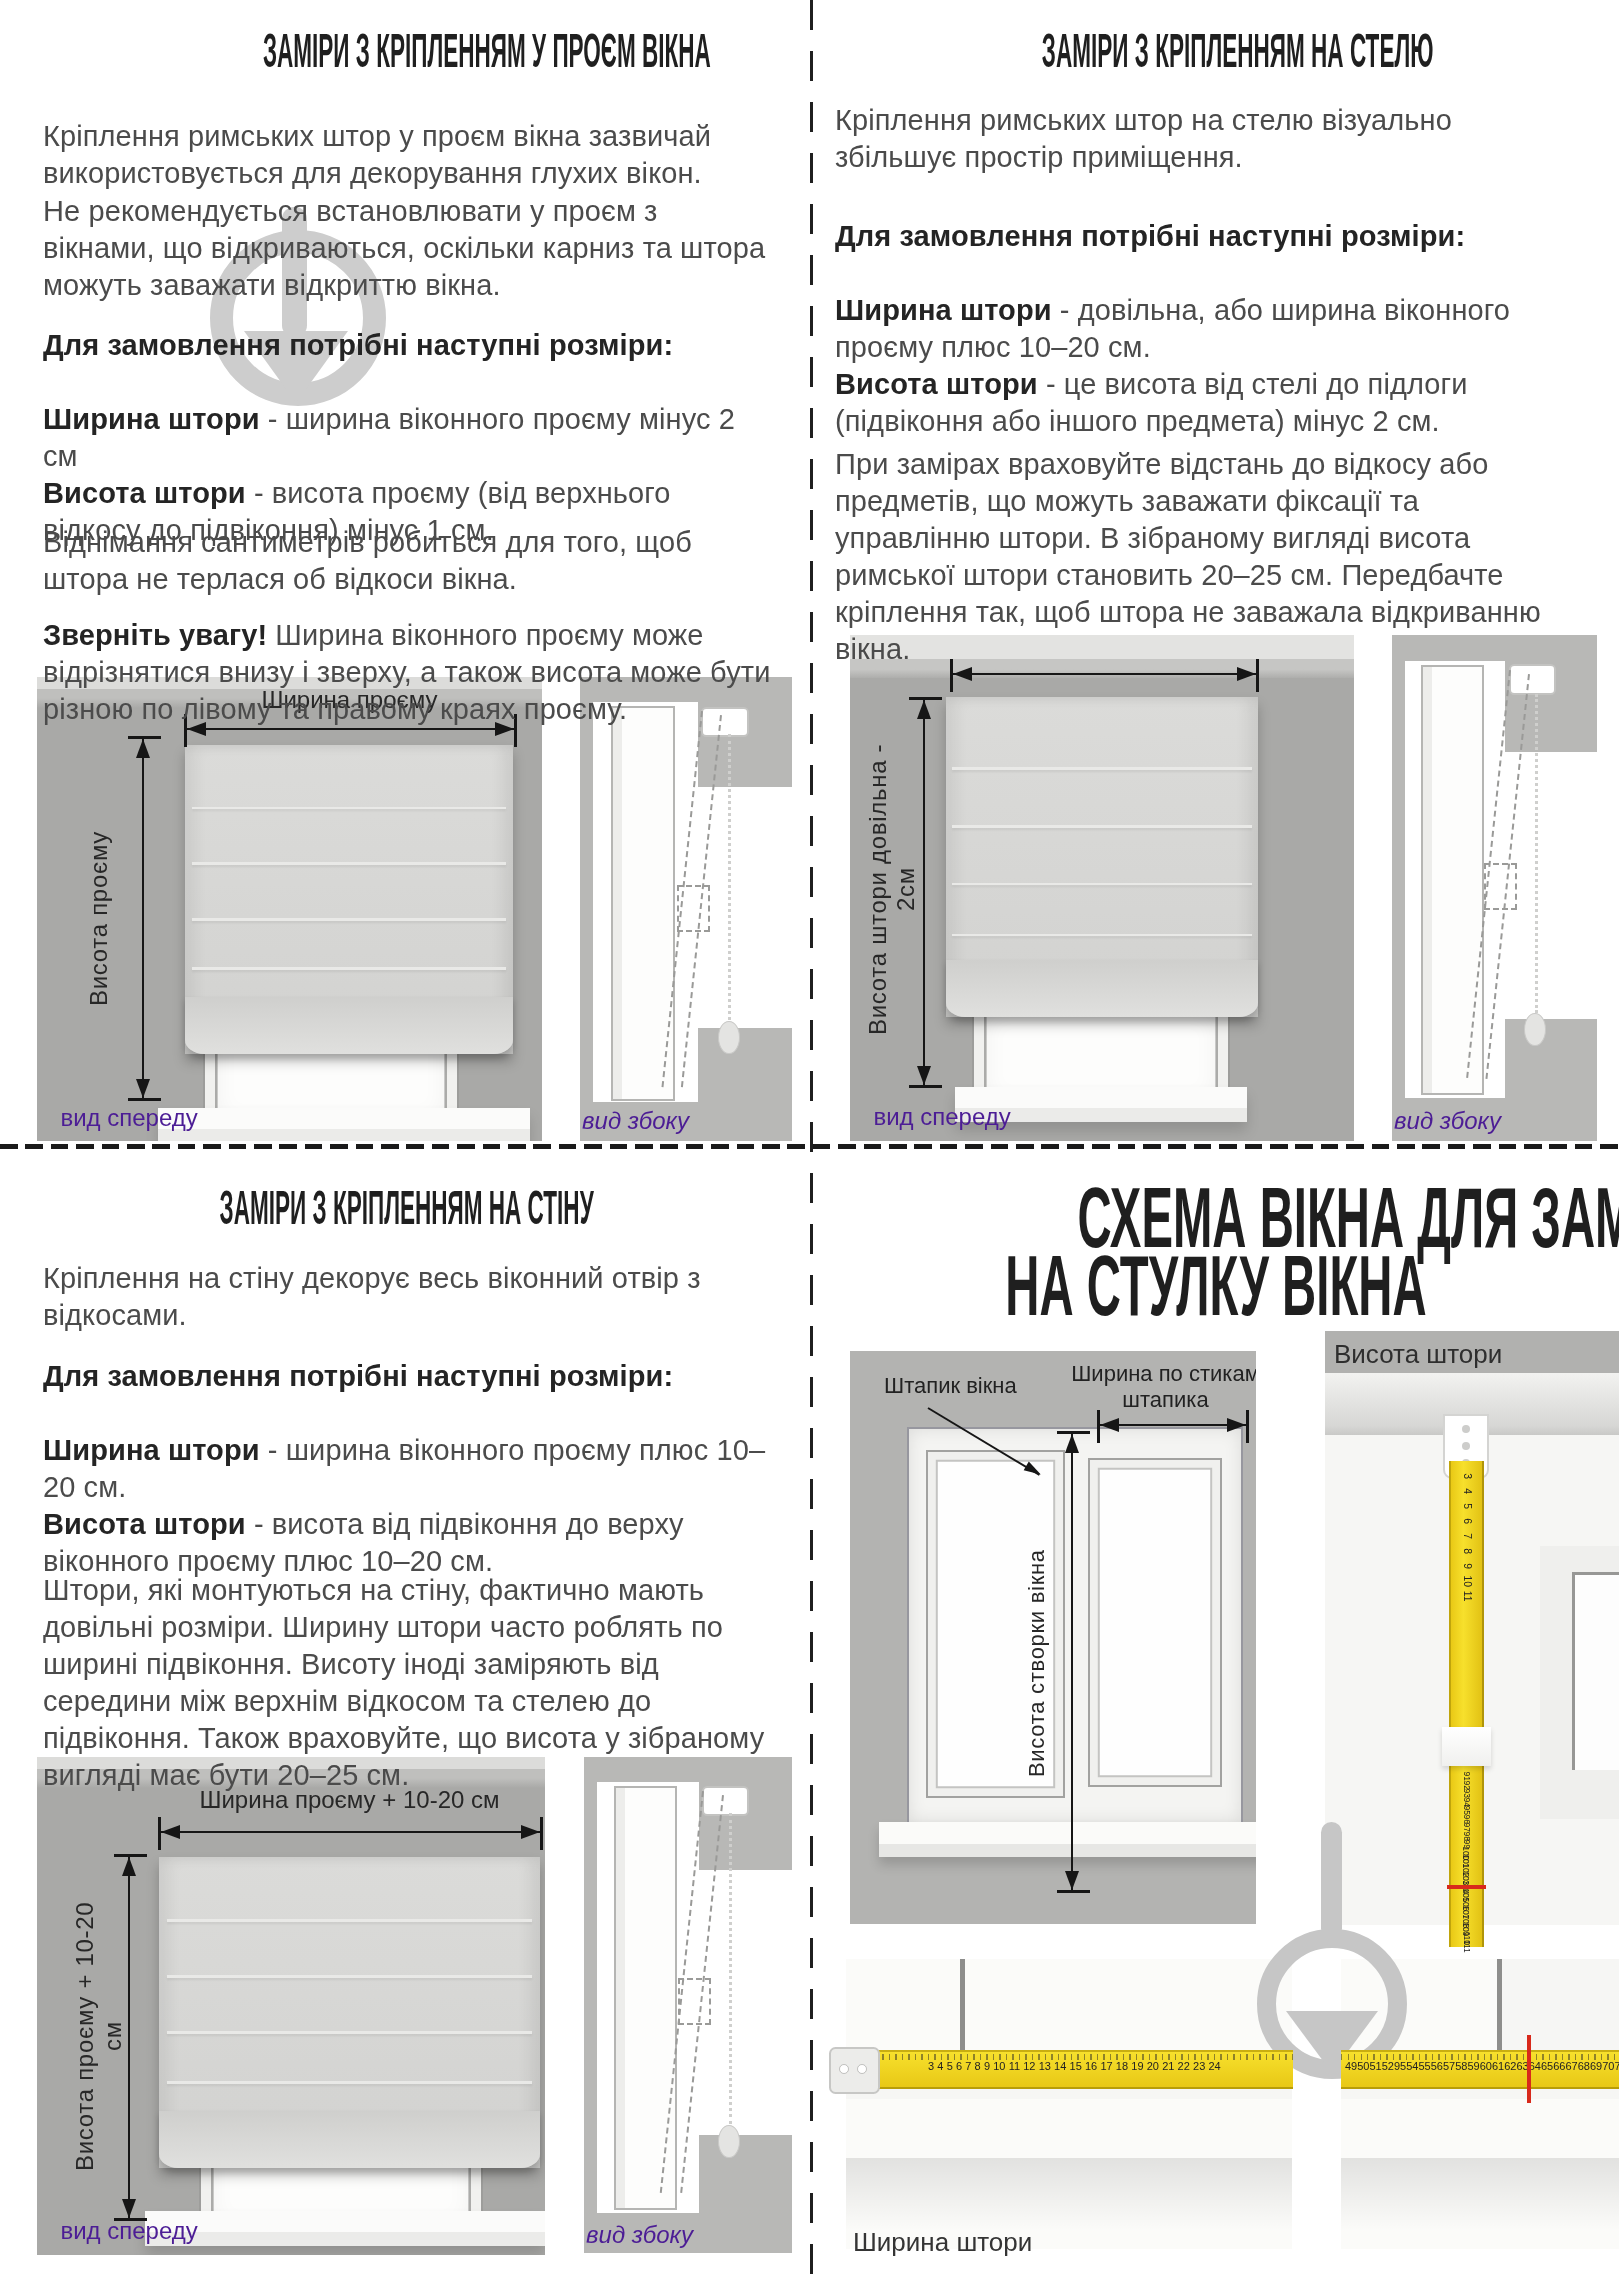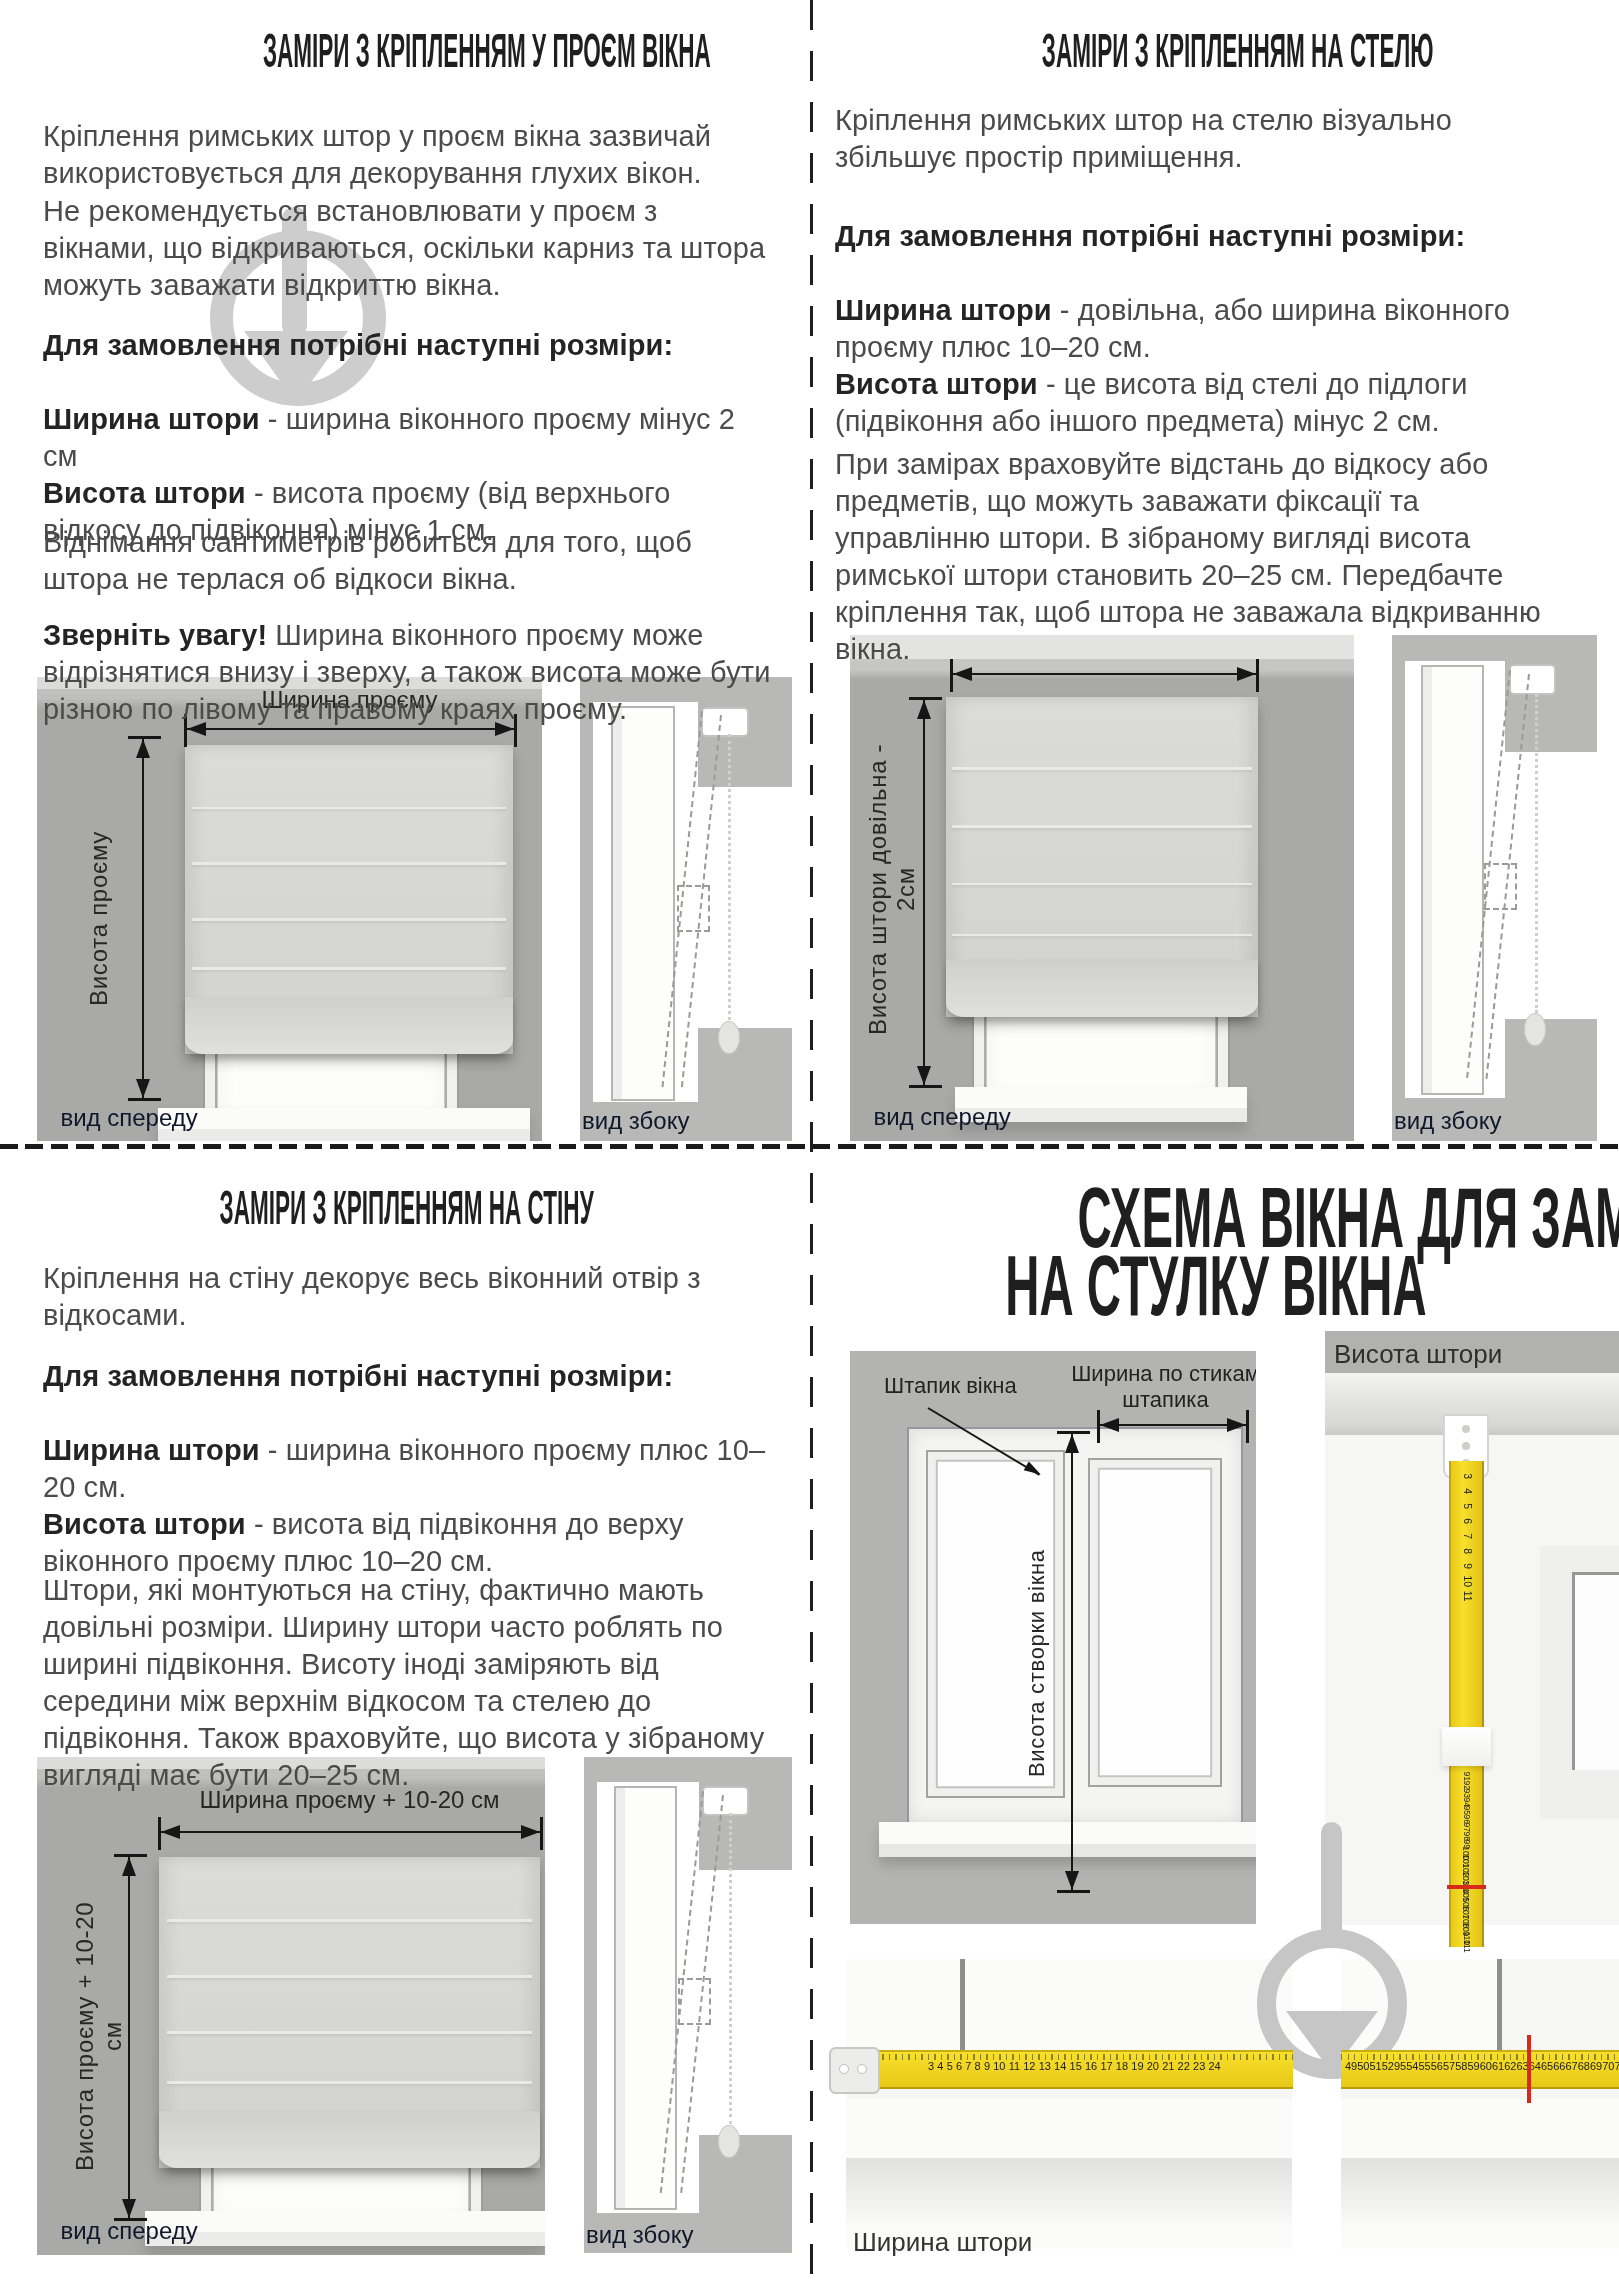--- a/index.html
+++ b/index.html
@@ -41,41 +41,41 @@
   .blind{position:absolute;background:linear-gradient(180deg,#dbdbd9,#d2d2d0);
     box-shadow:inset -10.4px 0 14.3px rgba(0,0,0,.07),inset 10.4px 0 14.3px rgba(0,0,0,.06),0 7.8px 11.7px rgba(0,0,0,.22);}
   .fold{position:absolute;left:2%;right:2%;height:2.6px;background:#e9e9e7;box-shadow:0 2px 2.6px rgba(0,0,0,.07);}
   .skirt{position:absolute;left:0;right:0;bottom:0;height:57px;
     background:linear-gradient(#cfcfcd,#e0e0de);
     border-radius:0 0 19.5px 19.5px / 0 0 14.3px 14.3px;box-shadow:0 4.6px 5.9px rgba(0,0,0,.18);}
   .window{position:absolute;background:#fdfdfc;border:10.4px solid #f1f1ef;
     outline:2.6px solid #9d9d9b;box-shadow:inset 0 0 0 2.6px #ababa9, inset 0 0 26px rgba(0,0,0,.06);}
   .sill{position:absolute;height:21px;background:#fbfbfa;
     border-bottom:14.3px solid #ebebe9;box-shadow:0 9px 14.3px rgba(0,0,0,.14);}
-  .cap{position:absolute;font-size:24px;color:#0f172a;z-index:3;}
+  .cap{position:absolute;font-size:24px;color:#4c1d95;z-index:3;}
   .vlabel{position:absolute;writing-mode:vertical-rl;transform:rotate(180deg);
     font-size:24px;color:#272727;letter-spacing:0.7px;text-align:center;z-index:3;}
   .alabel{position:absolute;font-size:24px;color:#272727;text-align:center;z-index:3;}
   
   .harrow{position:absolute;height:0;border-top:2.6px solid #161616;z-index:3;}
   .harrow::before{content:"";position:absolute;left:0;top:-8.5px;border-top:7.2px solid transparent;
     border-bottom:7.2px solid transparent;border-right:19.5px solid #161616;}
   .harrow::after{content:"";position:absolute;right:0;top:-8.5px;border-top:7.2px solid transparent;
     border-bottom:7.2px solid transparent;border-left:19.5px solid #161616;}
   .harrow .tk-l,.harrow .tk-r{position:absolute;top:-16.3px;width:2.6px;height:33px;background:#161616;}
   .harrow .tk-l{left:-2.6px;} .harrow .tk-r{right:-2.6px;}
   .varrow{position:absolute;width:0;border-left:2.6px solid #161616;z-index:3;}
   .varrow::before{content:"";position:absolute;top:0;left:-8.5px;border-left:7.2px solid transparent;
     border-right:7.2px solid transparent;border-bottom:19.5px solid #161616;}
   .varrow::after{content:"";position:absolute;bottom:0;left:-8.5px;border-left:7.2px solid transparent;
     border-right:7.2px solid transparent;border-top:19.5px solid #161616;}
   .varrow .tk-t,.varrow .tk-b{position:absolute;left:-16.3px;width:33px;height:2.6px;background:#161616;}
   .varrow .tk-t{top:-2.6px;} .varrow .tk-b{bottom:-2.6px;}
   
-  .side{position:absolute;background:#fff;z-index:0;}
+  .side{position:absolute;background:#fff;z-index:0;font-style:italic;}
   .sgray{position:absolute;background:#b8b8b6;}
   .sframe{position:absolute;background:#fdfdfc;border:2.6px solid #b5b5b3;box-shadow:inset 9px 0 0 #ededeb;}
   .sroll{position:absolute;background:#fff;border:2px solid #c3c3c1;border-radius:5.2px;}
   .schain{position:absolute;width:0;border-left:3.3px dotted #cfcfcd;}
   .soval{position:absolute;background:#e4e4e2;border:1.3px solid #c9c9c7;border-radius:50%;}
   .sdash{position:absolute;width:0;border-left:2.6px dashed #9a9a98;}
   .snotch{position:absolute;border:2.6px dashed #9a9a98;background:transparent;}
   
   .panelA{position:absolute;background:#b3b3b1;overflow:hidden;z-index:0;}
   .pa-frame{position:absolute;background:#f4f4f2;border:2.6px solid #97979f;box-shadow:inset 0 0 17px rgba(0,0,0,.10);}

